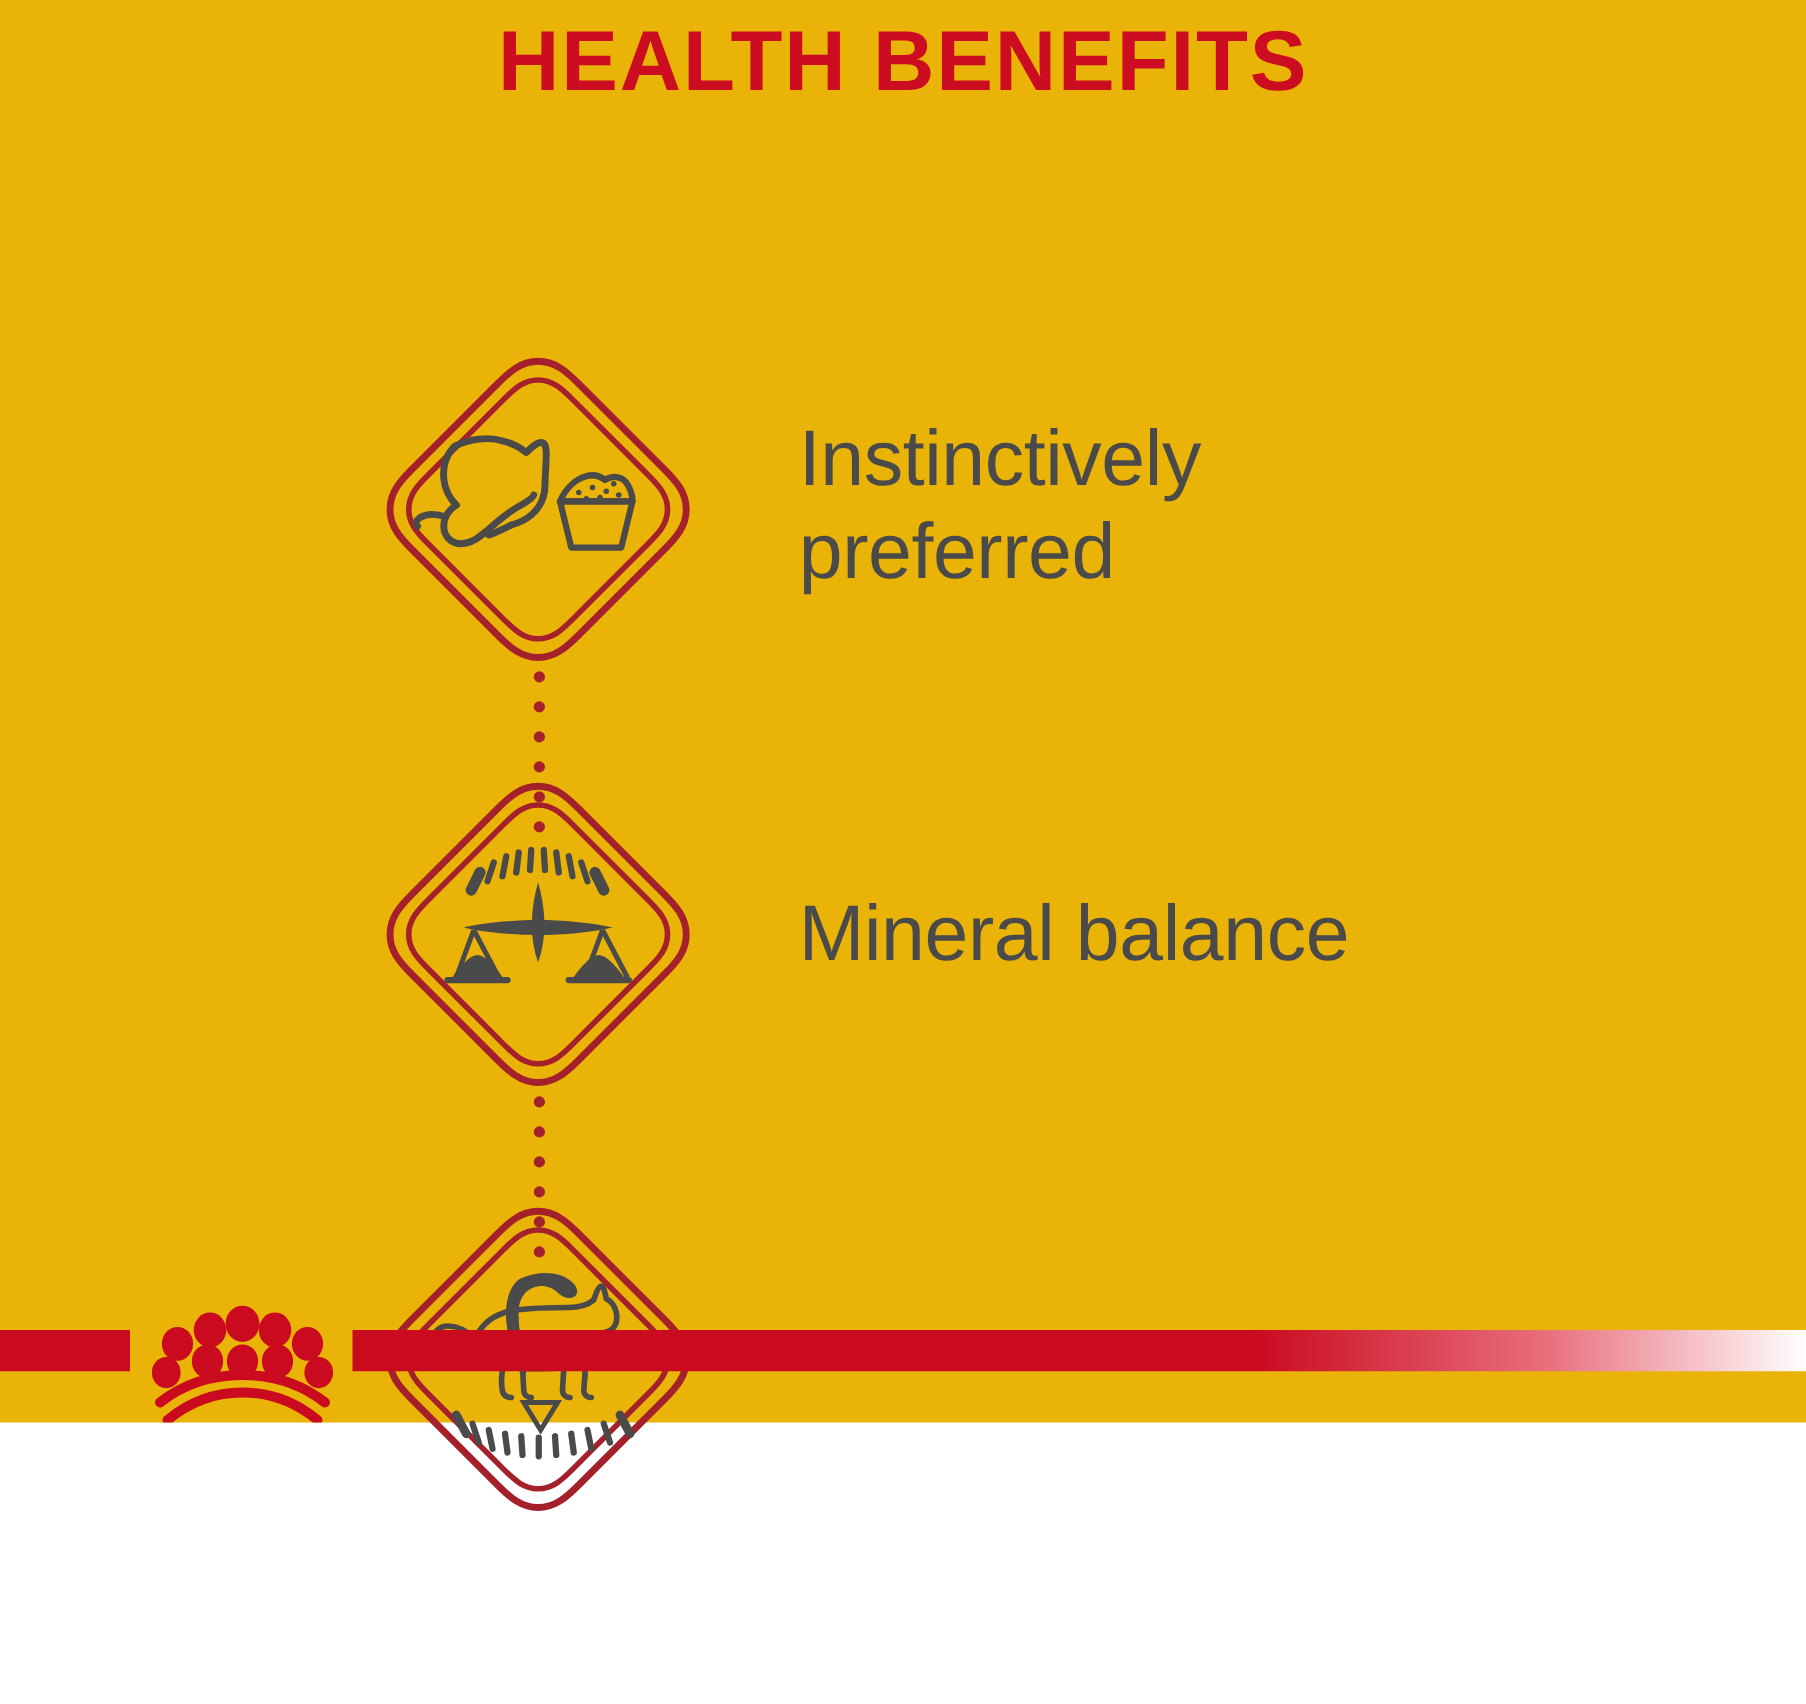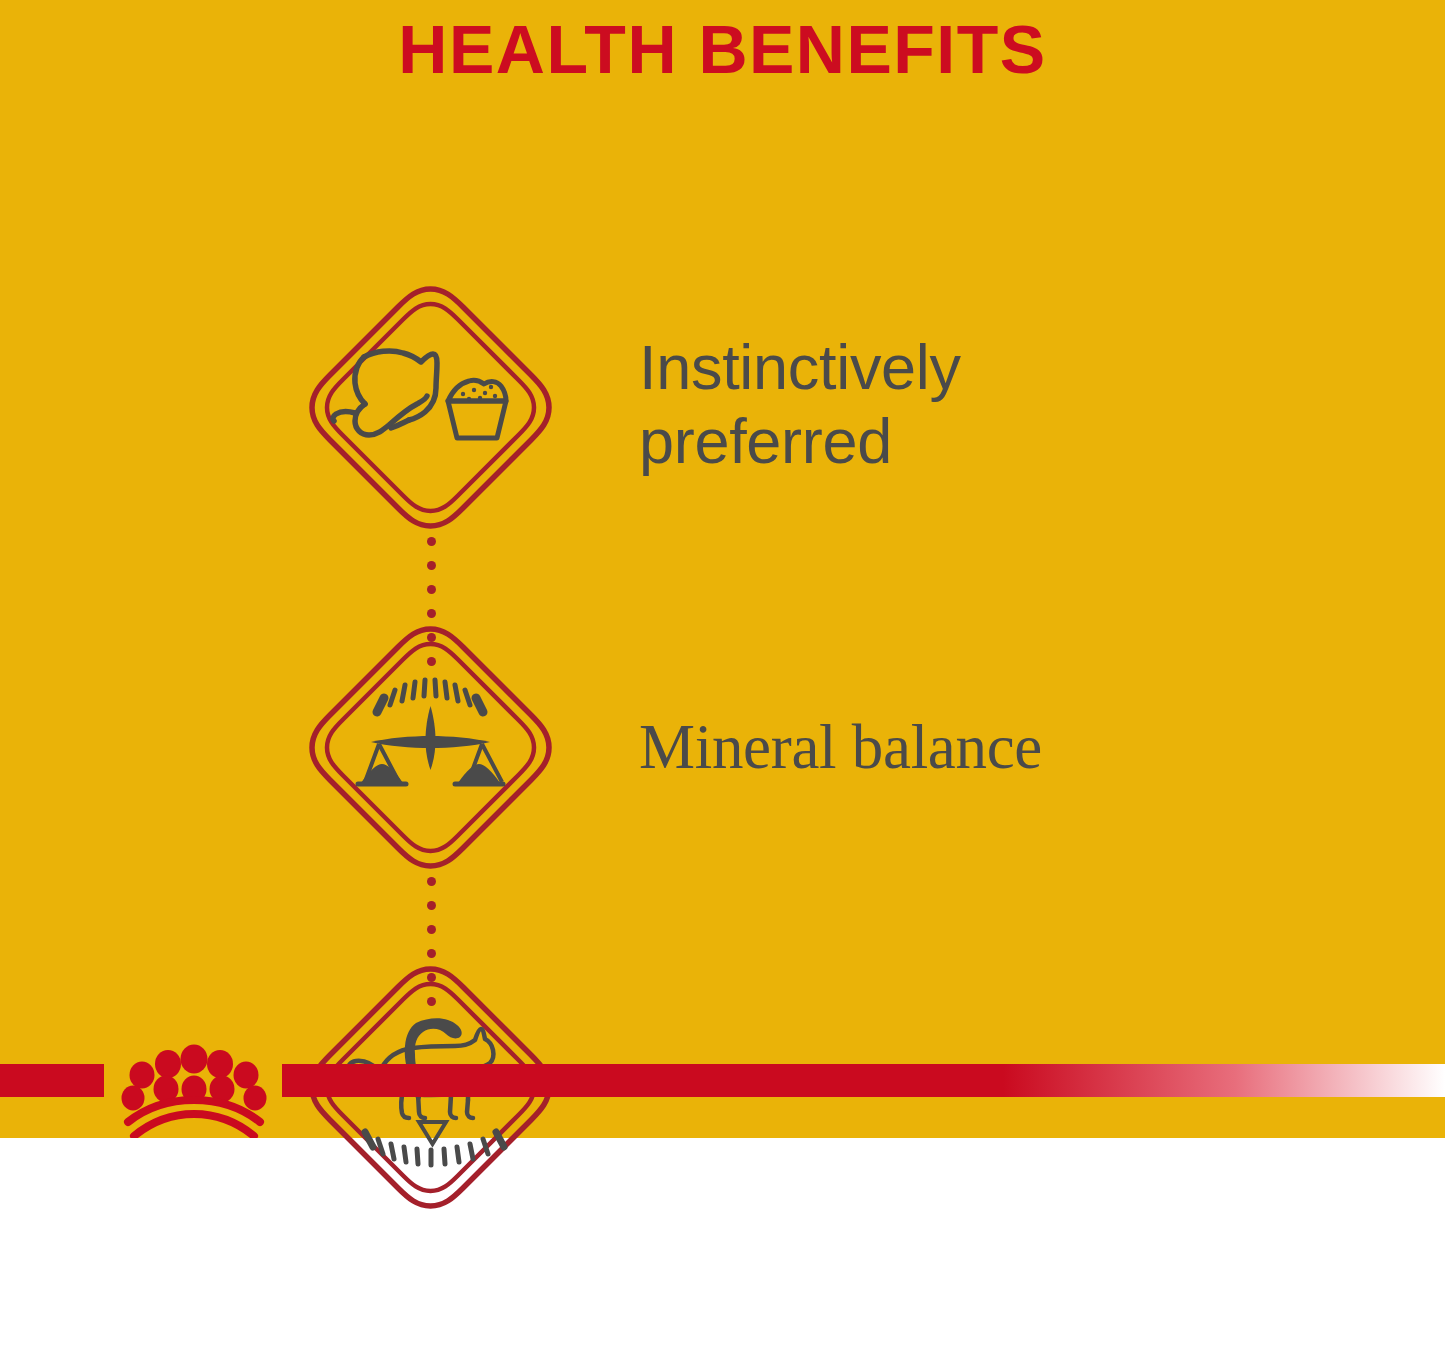--- a/index.html
+++ b/index.html
@@ -66,21 +66,21 @@
     color: #4a4a4a;
     font-family: "Liberation Sans", sans-serif;
     font-weight: 400;
     font-size: 63px;
     line-height: 1.18;
     letter-spacing: -0.3px;
     white-space: pre-line;
     margin-left: 31px;
   }
   .benefit-row.r1 .benefit-label { top: 58px; }
-  .benefit-row.r2 .benefit-label { top: 98px; font-family: Liberation Serif, serif; }
+  .benefit-row.r2 .benefit-label { top: 98px; }
   .benefit-row.r3 .benefit-label { top: 98px; }
 
   
   .connector {
     position: absolute;
     left: 424px;
     width: 14px;
     display: flex;
     flex-direction: column;
     align-items: center;

